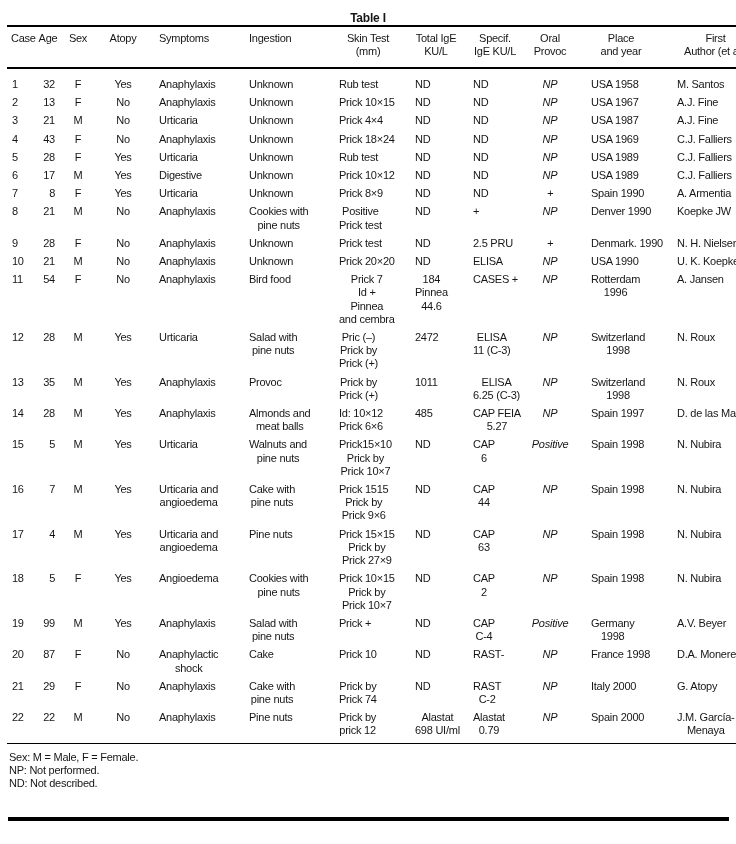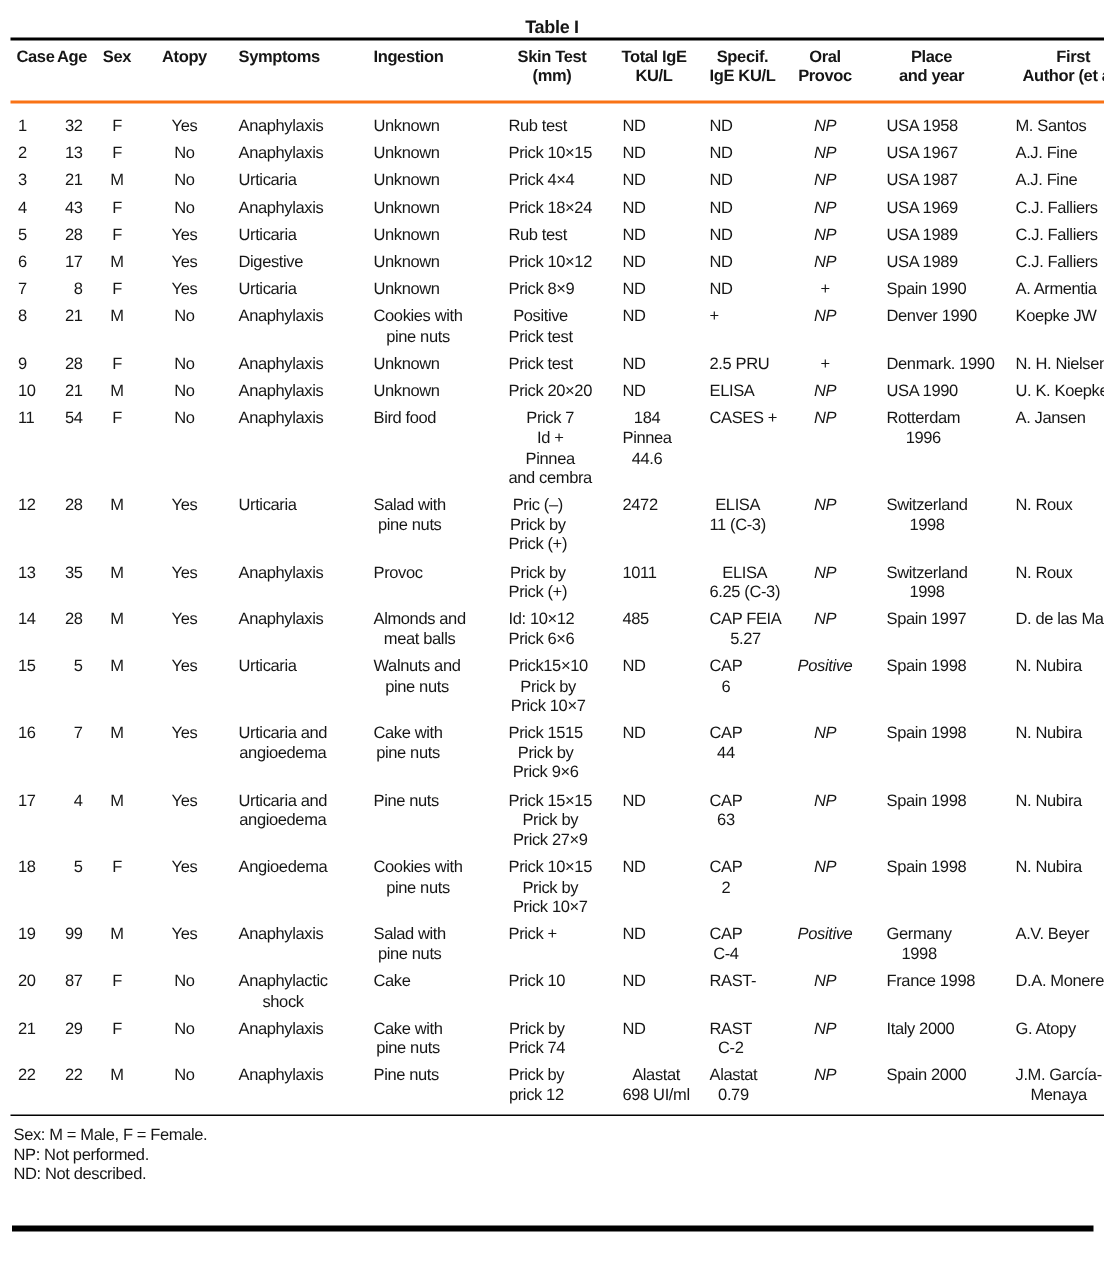--- a/index.html
+++ b/index.html
@@ -33,25 +33,25 @@
     border-collapse: collapse;
     table-layout: fixed;
     width: 721px;
     margin: 0 auto;
     border-top: 2px solid #000;
     border-bottom: 1px solid #000;
   }
   thead th {
     font-size: 11px;
     line-height: 13px;
-    font-weight: bold;
+    font-weight: normal;
     letter-spacing: -0.25px;
     vertical-align: top;
     padding: 5px 1px 9px 1px;
-    border-bottom: 2px solid #f97316;
+    border-bottom: 2px solid #000000;
     text-align: center;
   }
   tbody td {
     font-size: 11px;
     line-height: 13.2px;
     letter-spacing: -0.25px;
     vertical-align: top;
     padding: 0 1px 5px 1px;
   }
   tbody tr:first-child td { padding-top: 9px; }

